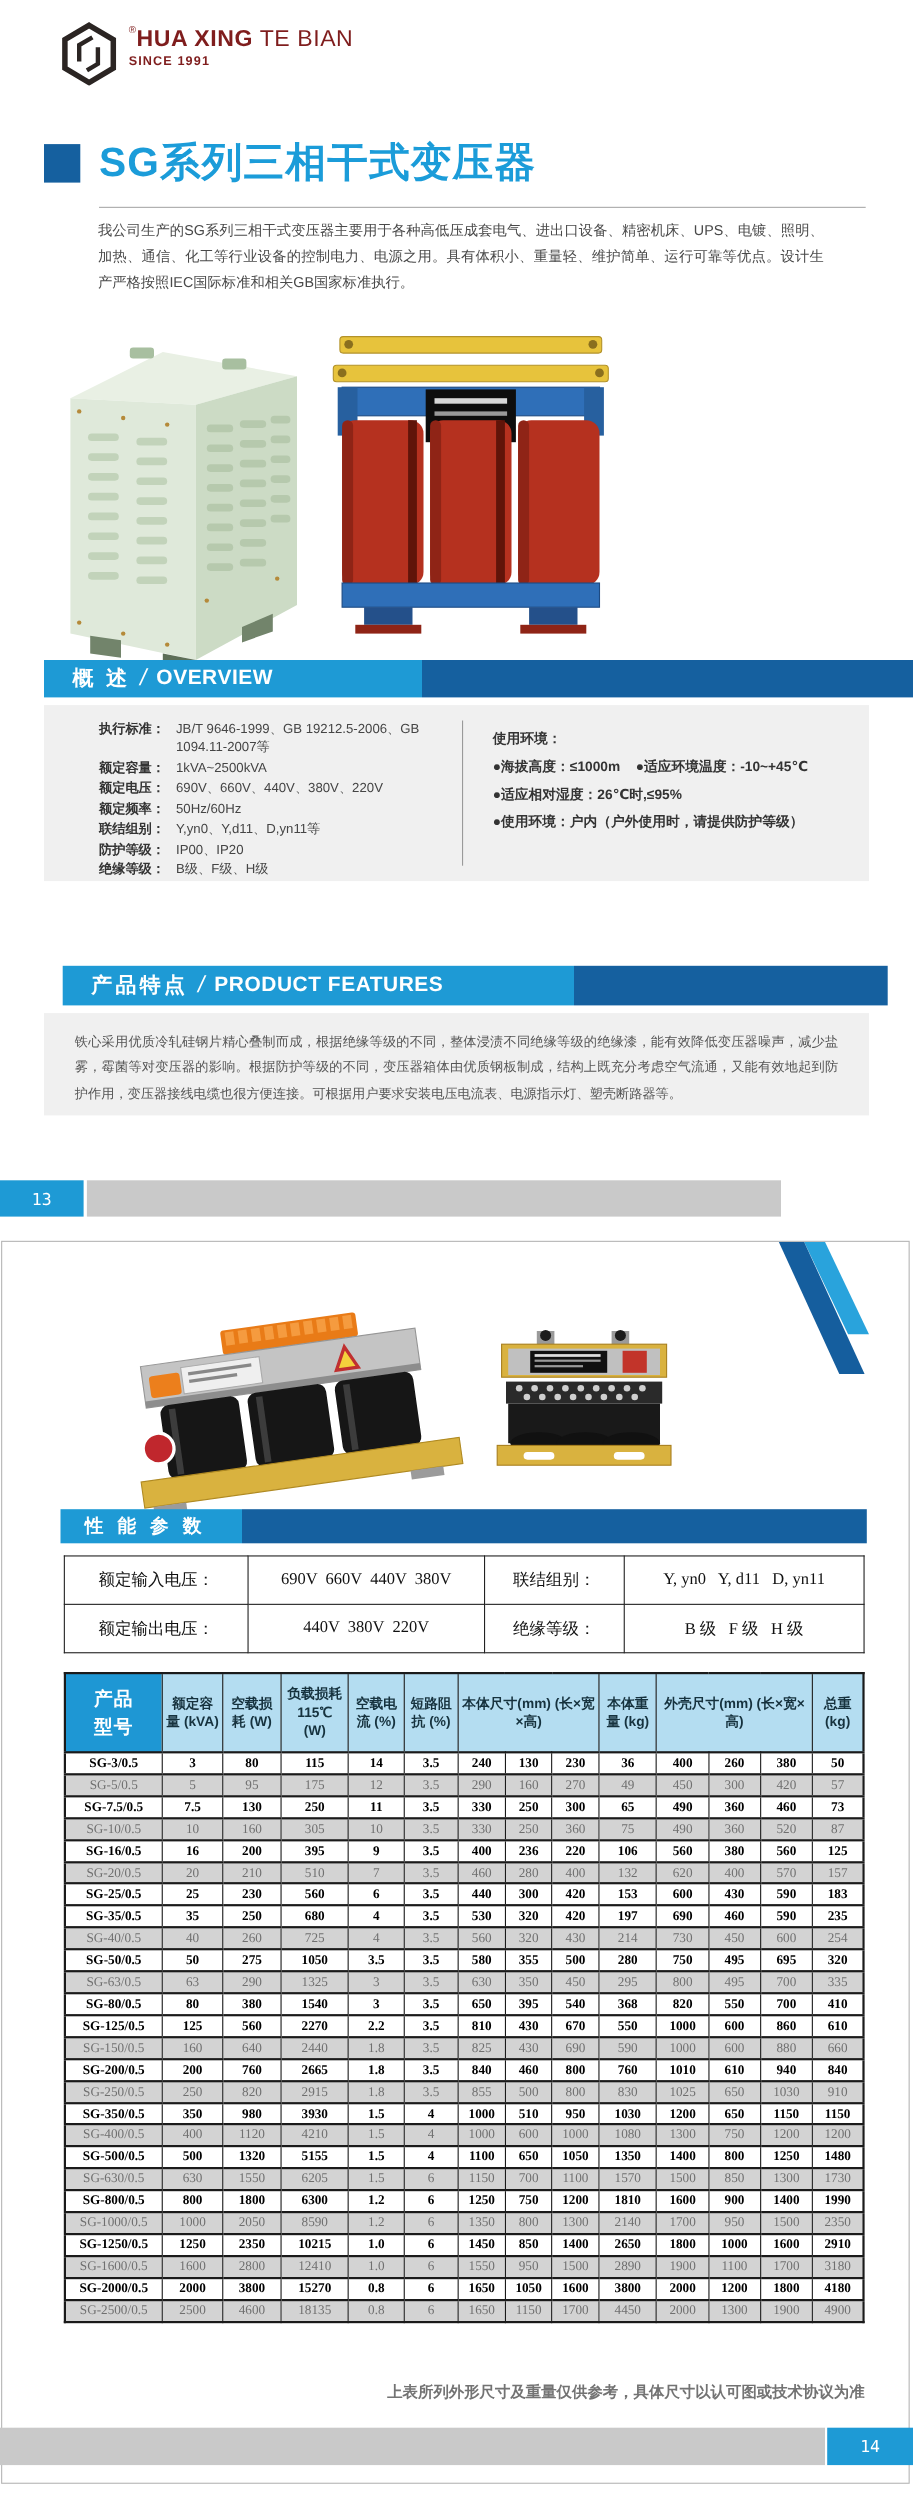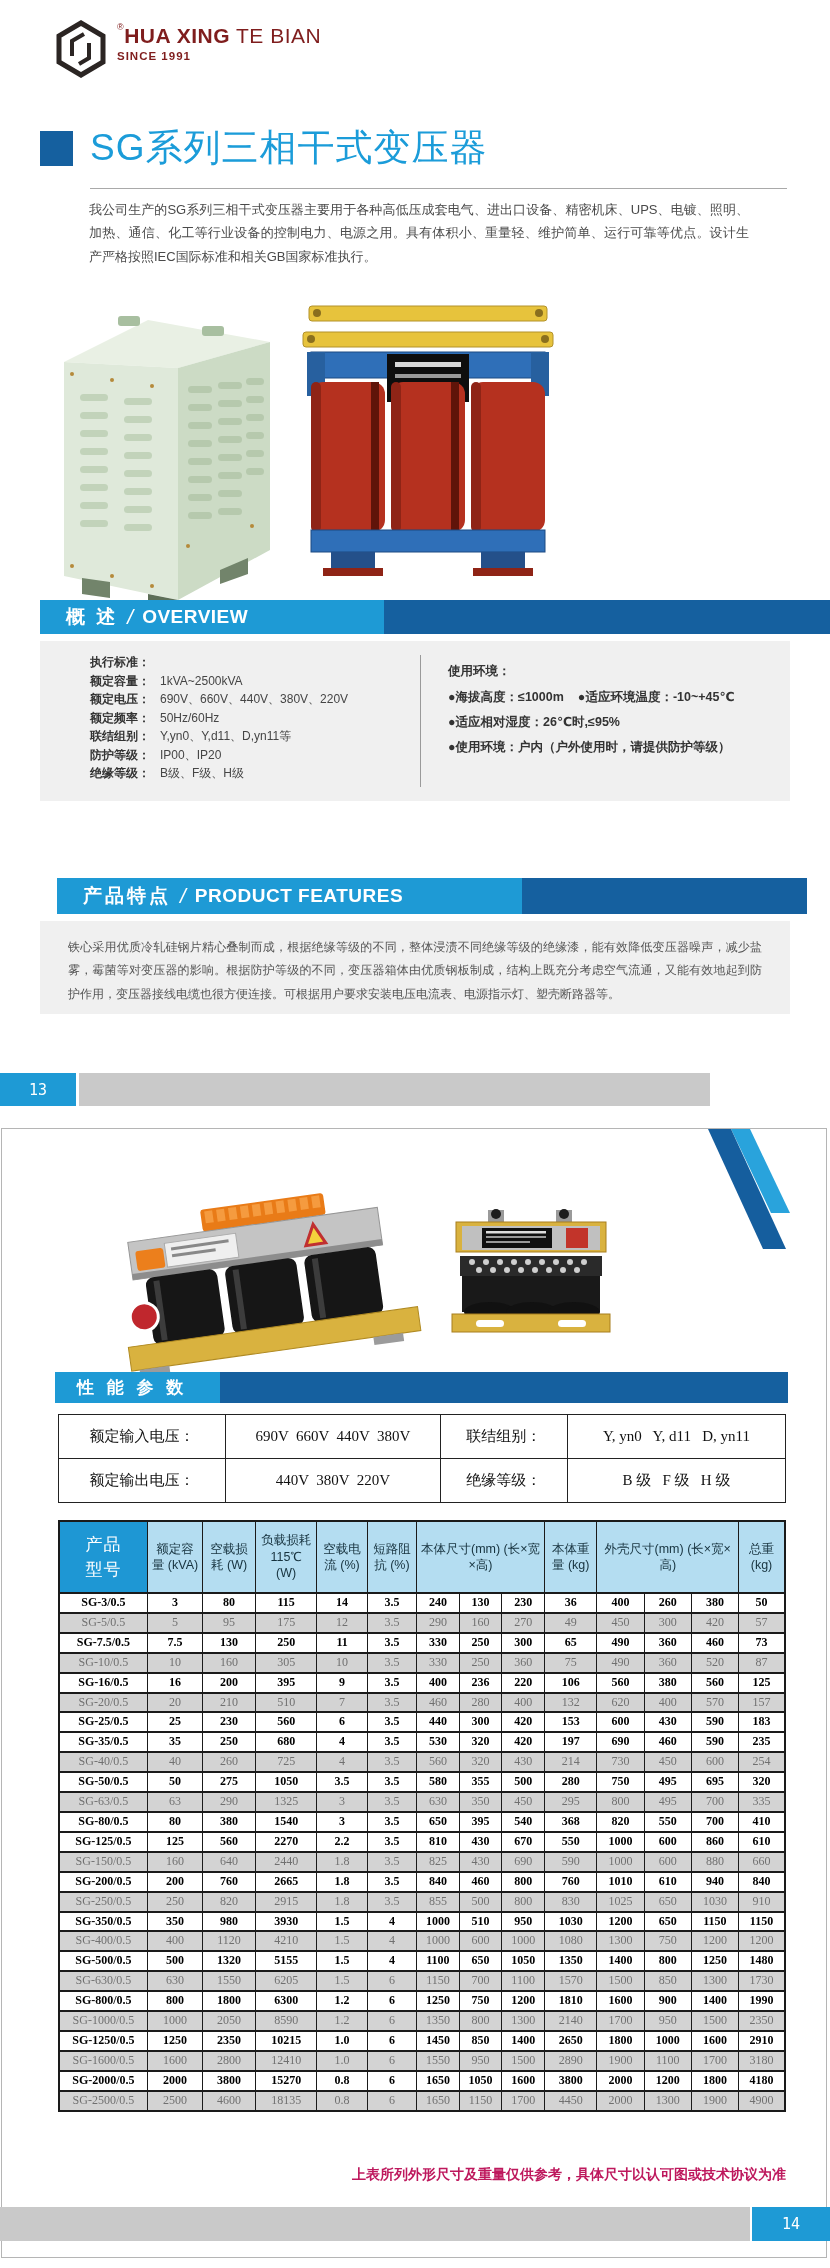--- a/index.html
+++ b/index.html
@@ -18,21 +18,21 @@
   .logo-text{margin-left:10px;padding-top:4px}
   .logo-line1{font-size:21px;letter-spacing:.5px}
   .logo-line1 .b{font-weight:bold}
   .logo-line1 .l{font-weight:normal;margin-left:6px}
   .logo-since{font-size:11.5px;font-weight:bold;letter-spacing:1px;margin-top:2px}
   .tm{font-size:9px;vertical-align:top;position:relative;top:-2px}
 
   
   .title-row{top:123px;left:40px;display:flex;align-items:center}
   .title-sq{width:33px;height:35px;background:var(--db);flex:0 0 auto}
-  .title-txt{margin-left:17px;font-size:37px;font-weight:normal;color:var(--title);letter-spacing:1px}
+  .title-txt{margin-left:17px;font-size:37px;font-weight:bold;color:var(--title);letter-spacing:1px}
   .divider{top:188px;left:90px;width:697px;height:1px;background:#a9a9a9}
 
   .intro{top:198px;left:89px;width:660px;font-size:13px;line-height:1.8;
          color:#4a4a4a;text-align:justify}
 
   
   .bar{height:34px;display:flex;align-items:center;color:#fff;padding-left:26px}
   .bar .zh{font-size:19px;font-weight:bold;letter-spacing:3px}
   .bar .slash{font-size:21px;font-weight:300;font-style:italic;margin:0 9px}
   .bar .en{font-size:19px;font-weight:bold;letter-spacing:.5px}
@@ -76,33 +76,33 @@
   
   table{border-collapse:collapse}
   .perf{top:1414px;left:58px;width:728px;table-layout:fixed;
         font-family:"Liberation Serif","DejaVu Serif",serif;font-size:15px;color:#111}
   .perf td{border:1.5px solid #222;height:44px;text-align:center;white-space:pre-wrap}
   .perf .c1{width:23%}.perf .c2{width:29.5%}.perf .c3{width:17.5%}.perf .c4{width:30%}
 
   
   .spect{top:1520px;left:58px;width:728px;table-layout:fixed;
          font-family:"Liberation Serif","DejaVu Serif",serif;border:2px solid var(--bk)}
-  .spect th{background:#b4ddf1;color:#16323e;font-size:12.5px;font-weight:normal;
+  .spect th{background:#b4ddf1;color:#16323e;font-size:12.5px;font-weight:bold;
             line-height:1.32;border-left:1px solid var(--bk);border-bottom:2px solid var(--bk);
             height:72px;padding:2px 3px;font-family:"Liberation Sans",sans-serif}
   .spect th.th-model{background:#1e97d4;color:#fff;font-size:17px;letter-spacing:1px;
             line-height:1.5;padding:0 14px}
   .spect td{border-left:1px solid var(--bk);border-top:2px solid var(--bk);
             text-align:center;height:17.9px;line-height:17.9px;padding:0;font-size:12px;
             white-space:nowrap;overflow:hidden}
   .spect tr.rw td{background:#fff;color:#000;font-weight:bold}
   .spect tr.rg td{background:var(--rowgray);color:#707070;font-weight:normal}
 
   .footnote{top:2166px;left:0;width:786px;text-align:right;
-            font-size:14px;font-weight:bold;color:#be185d}
+            font-size:14px;font-weight:bold;color:#737373}
 </style>
 </head>
 <body>
 
 <div class="abs logo">
   <svg width="52" height="58" viewBox="0 0 52 58">
     <polygon points="26,3 48,16 48,42 26,55 4,42 4,16" fill="none" stroke="#2b2523" stroke-width="5"></polygon>
     <path d="M17,36 L17,21 L29,14" fill="none" stroke="#2b2523" stroke-width="4"></path>
     <path d="M24,44 L34,38 L34,23" fill="none" stroke="#2b2523" stroke-width="4"></path>
   </svg>
@@ -218,20 +218,21 @@
 
 <div class="abs bar bar-overview">
   <span class="zh">概 述</span>
   <span class="slash">/</span>
   <span class="en">OVERVIEW</span>
 </div>
 
 <div class="abs ov-box">
   <div class="spec-row">
       <span class="spec-label">执行标准：</span>
+      <span class="spec-value">JB/T 9646-1999、GB 19212.5-2006、GB 1094.11-2007等</span>
     </div>
   <div class="spec-row">
       <span class="spec-label">额定容量：</span>
       <span class="spec-value">1kVA~2500kVA</span>
     </div>
   <div class="spec-row">
       <span class="spec-label">额定电压：</span>
       <span class="spec-value">690V、660V、440V、380V、220V</span>
     </div>
   <div class="spec-row">

